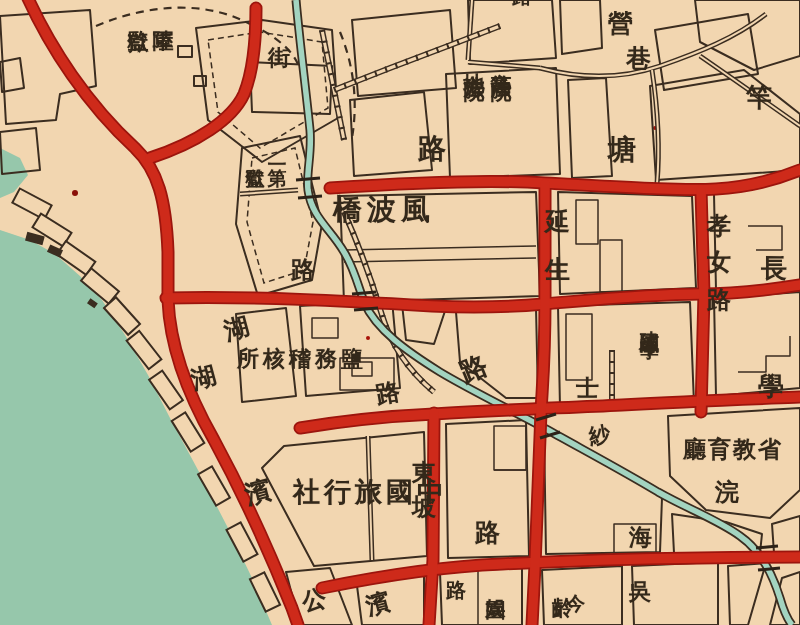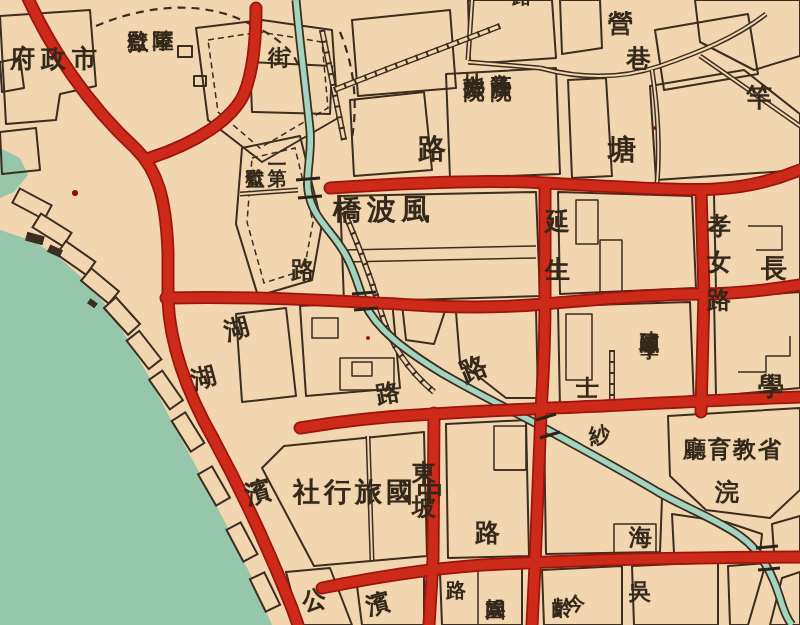--- a/index.html
+++ b/index.html
@@ -180,41 +180,41 @@
   </g>
 
   <g stroke="#2c2218" stroke-width="3">
     <path d="M 296,180 L 320,178 M 298,198 L 322,196"></path>
     <path d="M 352,294 L 376,292 M 354,310 L 378,308"></path>
     <path d="M 536,420 L 556,414 M 540,438 L 560,432"></path>
     <path d="M 756,548 L 778,546 M 758,570 L 780,568"></path>
   </g>
 </svg>
 
-  <div class="l" style="left:10px;top:46px;font-size:25px;letter-spacing:6px;">府政市</div>
   <div class="l v" style="left:126px;top:13px;font-size:21px;line-height:25px;letter-spacing:2px;">陸軍
 監獄</div>
   <div class="l" style="left:268px;top:46px;font-size:22px;">街</div>
   <div class="l" style="left:608px;top:11px;font-size:25px;">營</div>
   <div class="l" style="left:626px;top:46px;font-size:25px;">巷</div>
   <div class="l" style="left:746px;top:84px;font-size:26px;">竿</div>
   <div class="l" style="left:608px;top:136px;font-size:28px;">塘</div>
   <div class="l" style="left:418px;top:135px;font-size:28px;">路</div>
   <div class="l v" style="left:461px;top:56px;font-size:21px;line-height:27px;letter-spacing:2px;">高等法院
 地方法院</div>
   <div class="l v" style="left:245px;top:154px;font-size:19px;line-height:22px;">第一
 監獄</div>
   <div class="l" style="left:333px;top:195px;font-size:29px;letter-spacing:5px;">橋波風</div>
   <div class="l" style="left:291px;top:258px;font-size:24px;">路</div>
   <div class="l v" style="left:545px;top:189px;font-size:25px;letter-spacing:46px;">延生</div>
   <div class="l v" style="left:707px;top:193px;font-size:24px;letter-spacing:38px;">孝女路</div>
   <div class="l" style="left:761px;top:255px;font-size:26px;">長</div>
   <div class="l" style="left:224px;top:316px;font-size:25px;transform:rotate(-15deg);">湖</div>
   <div class="l" style="left:191px;top:365px;font-size:25px;transform:rotate(-15deg);">湖</div>
   <div class="l" style="left:245px;top:479px;font-size:26px;transform:rotate(-15deg);">濱</div>
+  <div class="l" style="left:237px;top:347px;font-size:22px;letter-spacing:4px;">所核稽務鹽</div>
   <div class="l" style="left:460px;top:355px;font-size:27px;transform:rotate(-22deg);">路</div>
   <div class="l" style="left:376px;top:381px;font-size:24px;transform:rotate(-10deg);">路</div>
   <div class="l" style="left:576px;top:376px;font-size:23px;">士</div>
   <div class="l" style="left:758px;top:373px;font-size:26px;">學</div>
   <div class="l v" style="left:640px;top:315px;font-size:20px;letter-spacing:3px;">建國中學</div>
   <div class="l v" style="left:412px;top:440px;font-size:24px;letter-spacing:34px;">東坡</div>
   <div class="l" style="left:475px;top:520px;font-size:25px;">路</div>
   <div class="l" style="left:293px;top:478px;font-size:27px;letter-spacing:4px;text-align:center;">社行旅國中</div>
   <div class="l" style="left:446px;top:580px;font-size:20px;">路</div>
   <div class="l v" style="left:486px;top:582px;font-size:20px;letter-spacing:2px;">娛園</div>

